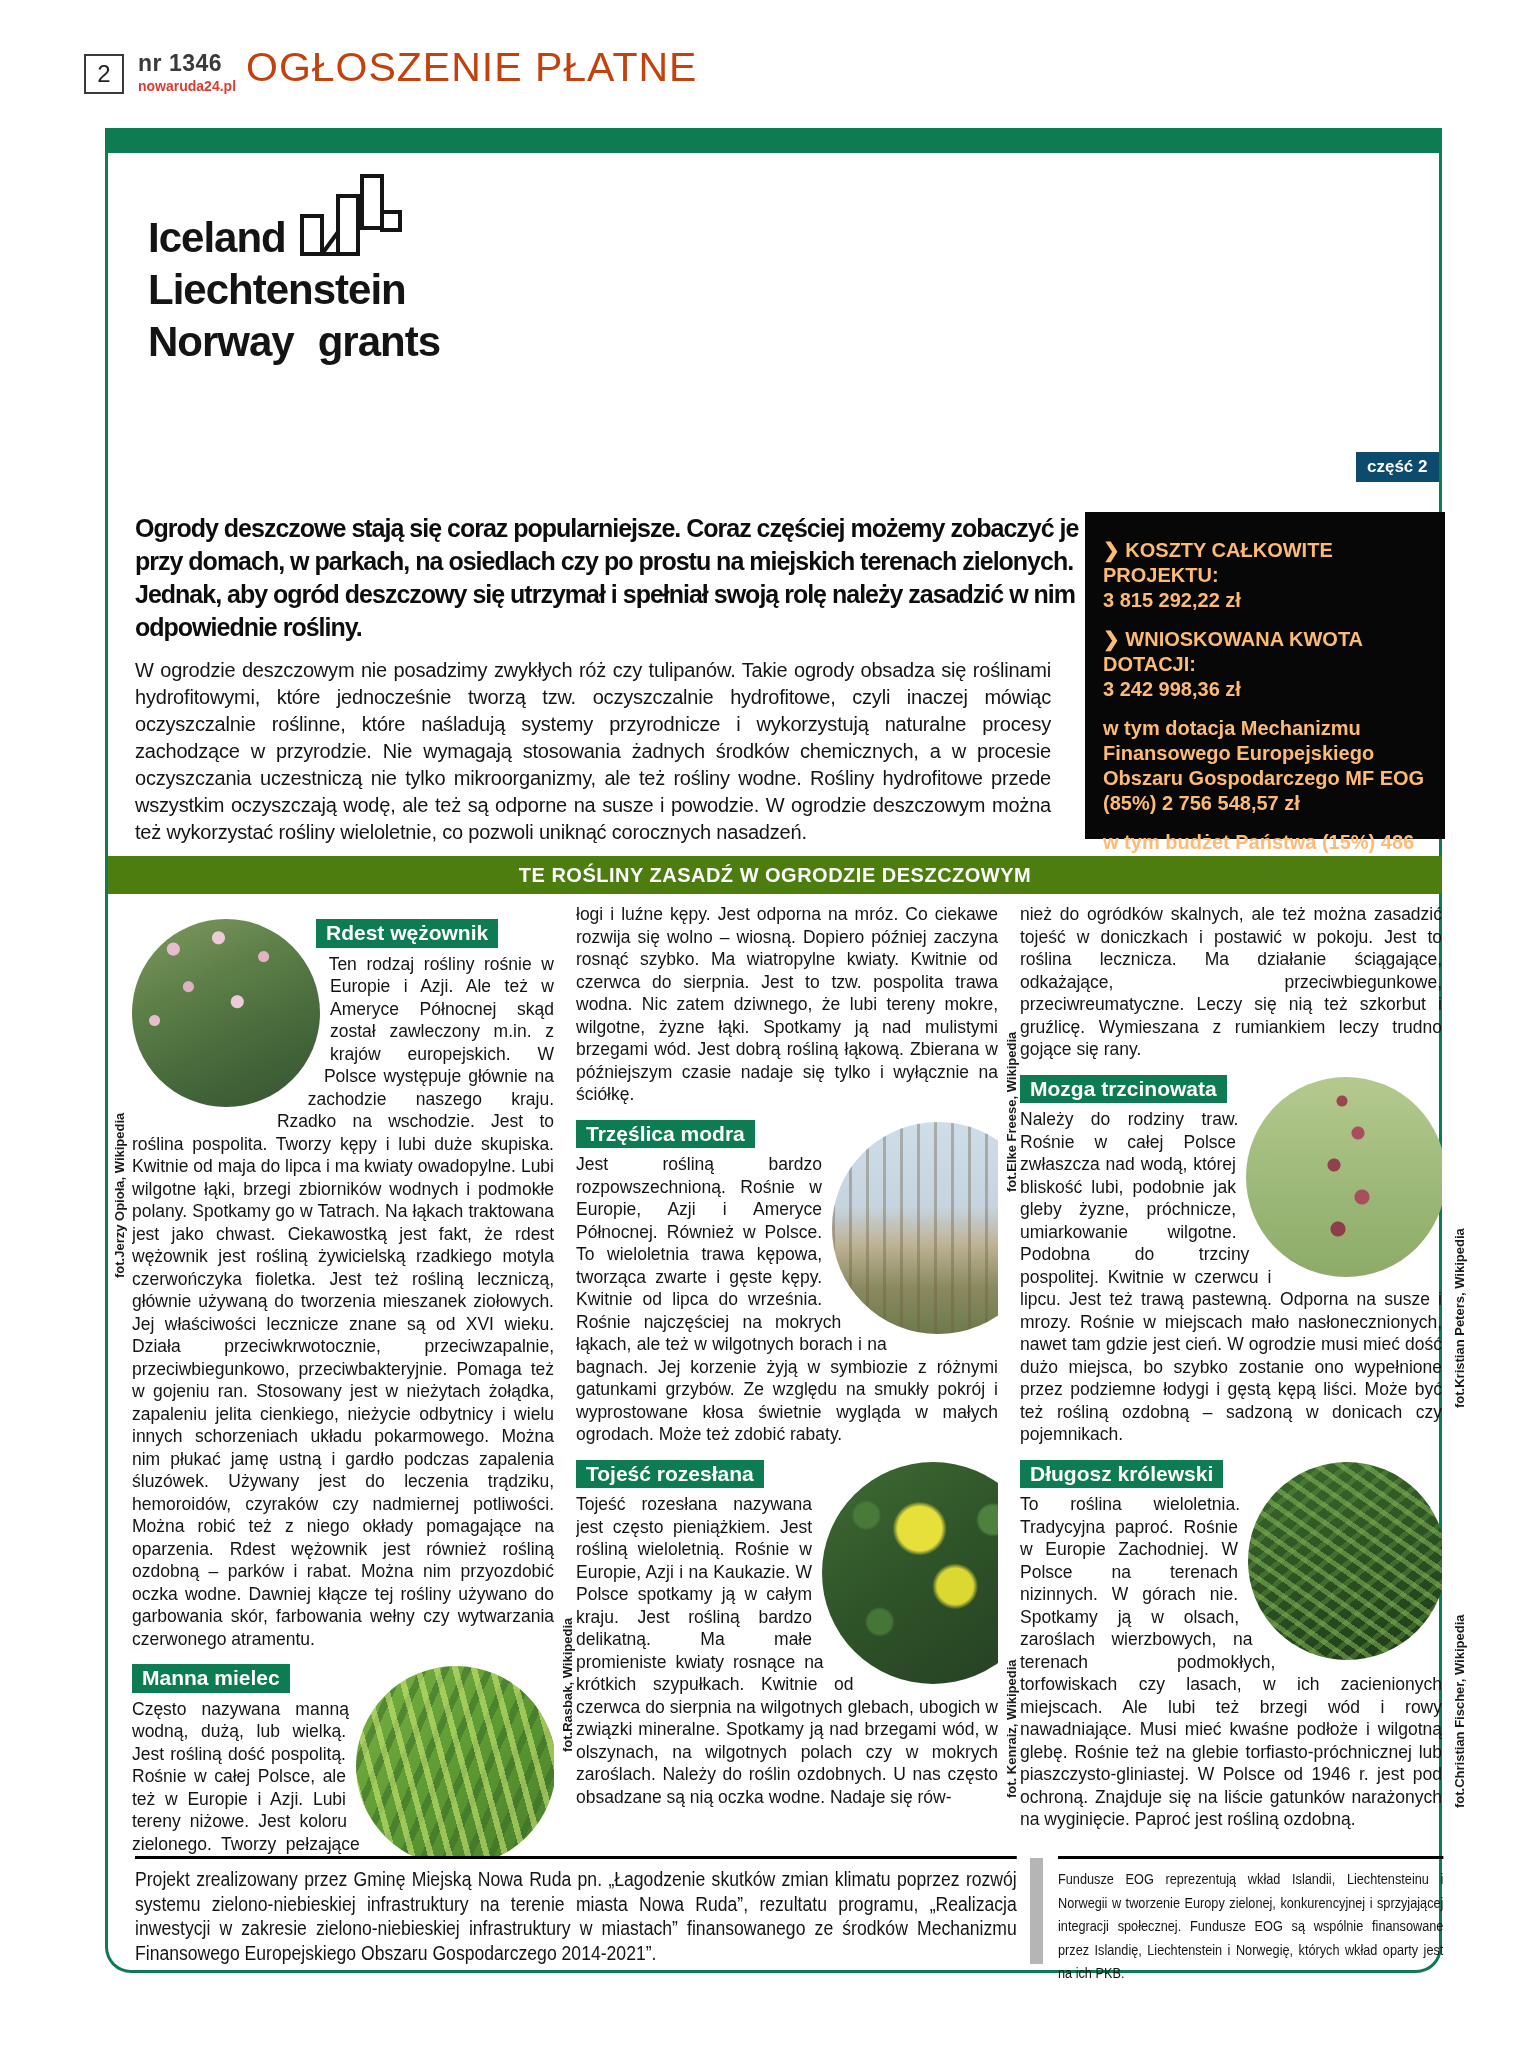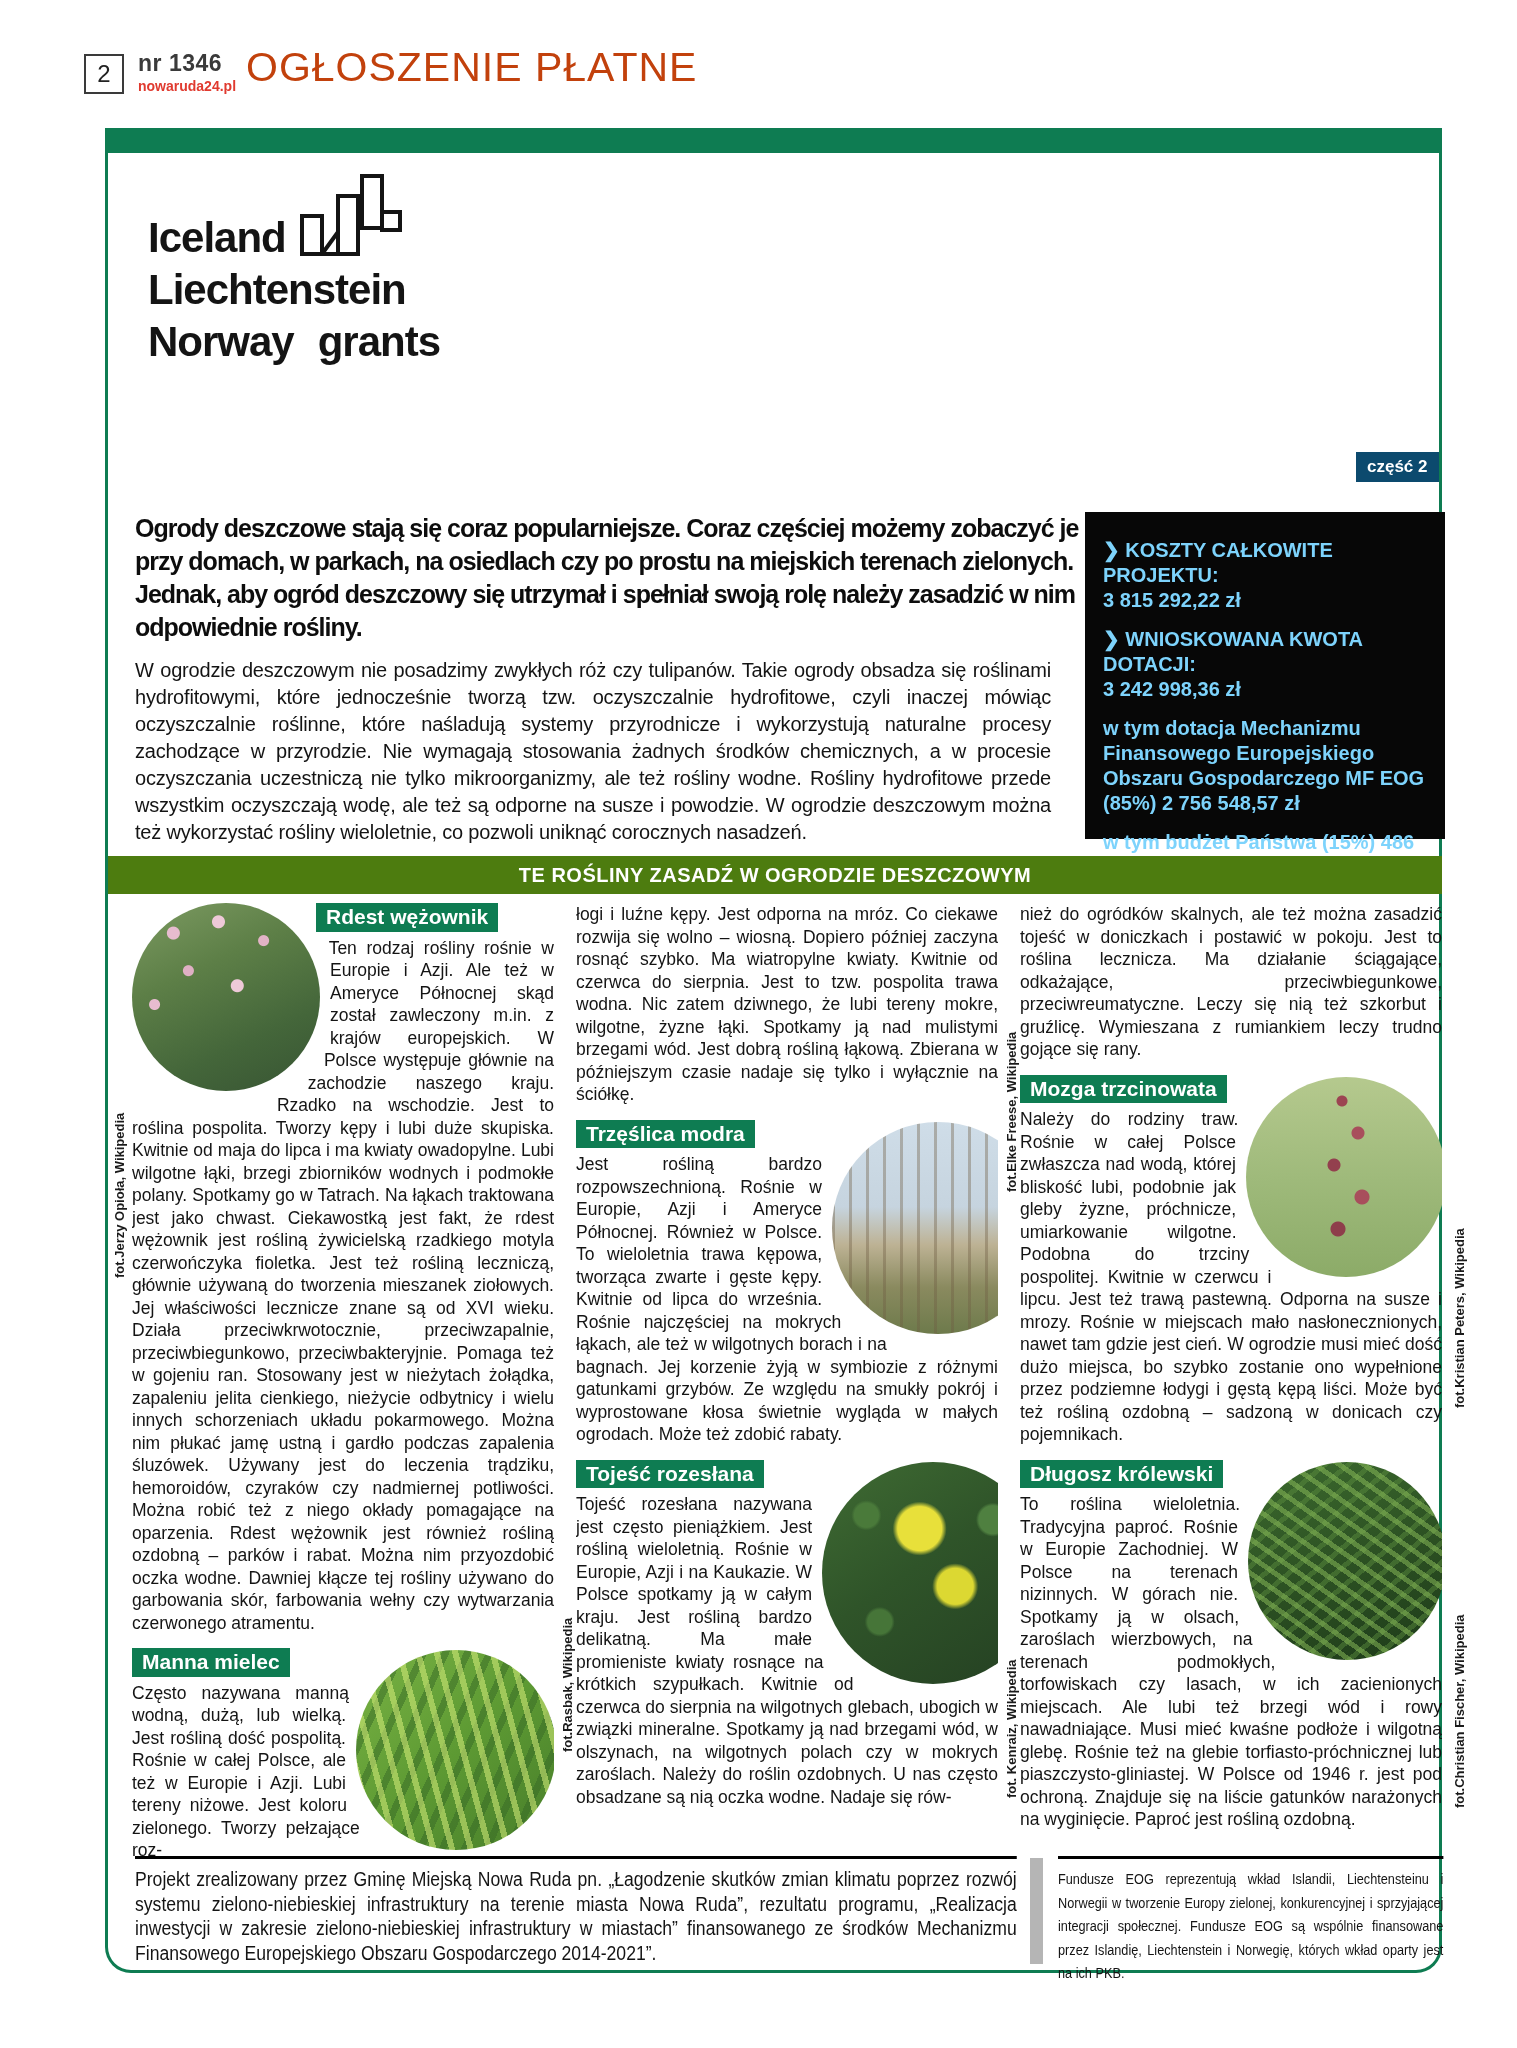--- a/index.html
+++ b/index.html
@@ -26,21 +26,21 @@
   
   .title-line{position:absolute;left:130px;top:392px;white-space:nowrap;color:#1e8565}
   .title-main{font-size:88px;font-weight:bold;letter-spacing:-4px}
   .title-rest{font-size:88px;font-weight:400;letter-spacing:-2px}
   .title-badge{position:absolute;left:1356px;top:452px;background:#0c4a6e;color:#fff;
         font-size:17px;font-weight:bold;padding:5px 11px}
 
   
   .lead{position:absolute;left:135px;top:512px;width:950px;font-size:25px;font-weight:bold;
         letter-spacing:-1px;line-height:33px;color:#0d0d0d}
-  .costs{position:absolute;left:1085px;top:512px;width:360px;height:327px;background:#070707;color:#7dd3fc;
+  .costs{position:absolute;left:1085px;top:512px;width:360px;height:327px;background:#070707;color:#fdba74;
         box-sizing:border-box;padding:26px 18px;font-weight:bold;font-size:20px;line-height:25px}
   .costs .grp{margin-bottom:14px}
   .body-par{position:absolute;left:135px;top:657px;width:916px;font-size:20px;line-height:27px;
         text-align:justify;letter-spacing:-.2px}
 
   
   .banner{position:absolute;left:108px;top:856px;width:1334px;height:38px;background:#4d7c0f;color:#fff;
         font-weight:bold;font-size:20px;letter-spacing:.5px;display:flex;align-items:center;justify-content:center}
 
   
@@ -164,21 +164,21 @@
     </div>
     <div class="grp">w tym dotacja Mechanizmu Finansowego Europejskiego Obszaru Gospodarczego MF EOG (85%) 2 756 548,57 zł</div>
     <div class="grp">w tym budżet Państwa (15%) 486 449,79 zł</div>
   </div>
 
   <div class="body-par">W ogrodzie deszczowym nie posadzimy zwykłych róż czy tulipanów. Takie ogrody obsadza się roślinami hydrofitowymi, które jednocześnie tworzą tzw. oczyszczalnie hydrofitowe, czyli inaczej mówiąc oczyszczalnie roślinne, które naśladują systemy przyrodnicze i wykorzystują naturalne procesy zachodzące w przyrodzie. Nie wymagają stosowania żadnych środków chemicznych, a w procesie oczyszczania uczestniczą nie tylko mikroorganizmy, ale też rośliny wodne. Rośliny hydrofitowe przede wszystkim oczyszczają wodę, ale też są odporne na susze i powodzie. W ogrodzie deszczowym można też wykorzystać rośliny wieloletnie, co pozwoli uniknąć corocznych nasadzeń.</div>
 
   <div class="banner">TE ROŚLINY ZASADŹ W OGRODZIE DESZCZOWYM</div>
 
   <div class="col" id="col1">
-    <div class="section" style="margin-top:0">
+    <div class="section" style="margin-top:16px">
       <div class="circle fl c-rdest"></div>
       <span class="badge">Rdest  wężownik</span>
       <p class="ptext">Ten rodzaj rośliny rośnie w Europie i Azji. Ale też w Ameryce Północnej skąd został zawleczony m.in. z krajów europejskich. W Polsce występuje głównie na zachodzie naszego kraju. Rzadko na wschodzie. Jest to roślina pospolita. Tworzy kępy i lubi duże skupiska. Kwitnie od maja do lipca i ma kwiaty owadopylne. Lubi wilgotne łąki, brzegi zbiorników wodnych i podmokłe polany. Spotkamy go w Tatrach. Na łąkach traktowana jest jako chwast. Ciekawostką jest fakt, że rdest wężownik jest rośliną żywicielską rzadkiego motyla czerwończyka fioletka. Jest też rośliną leczniczą, głównie używaną do tworzenia mieszanek ziołowych. Jej właściwości lecznicze znane są od XVI wieku. Działa przeciwkrwotocznie, przeciwzapalnie, przeciwbiegunkowo, przeciwbakteryjnie. Pomaga też w gojeniu ran. Stosowany jest w  nieżytach żołądka, zapaleniu jelita cienkiego, nieżycie odbytnicy i wielu innych schorzeniach układu pokarmowego. Można nim płukać jamę ustną i gardło podczas zapalenia śluzówek. Używany jest do leczenia trądziku, hemoroidów, czyraków czy nadmiernej potliwości. Można robić też z niego okłady pomagające na oparzenia. Rdest wężownik jest również rośliną ozdobną – parków i rabat. Można nim przyozdobić oczka wodne. Dawniej kłącze tej rośliny używano do garbowania skór, farbowania wełny czy wytwarzania czerwonego atramentu.</p>
     </div>
     <div class="section">
       <div class="circle fr c-manna"></div>
       <span class="badge">Manna mielec</span>
       <p class="ptext">Często nazywana manną wodną, dużą, lub wielką. Jest rośliną dość pospolitą. Rośnie w całej Polsce, ale też w Europie i Azji. Lubi tereny niżowe. Jest koloru zielonego. Tworzy pełzające roz-</p>
     </div>
   </div>

